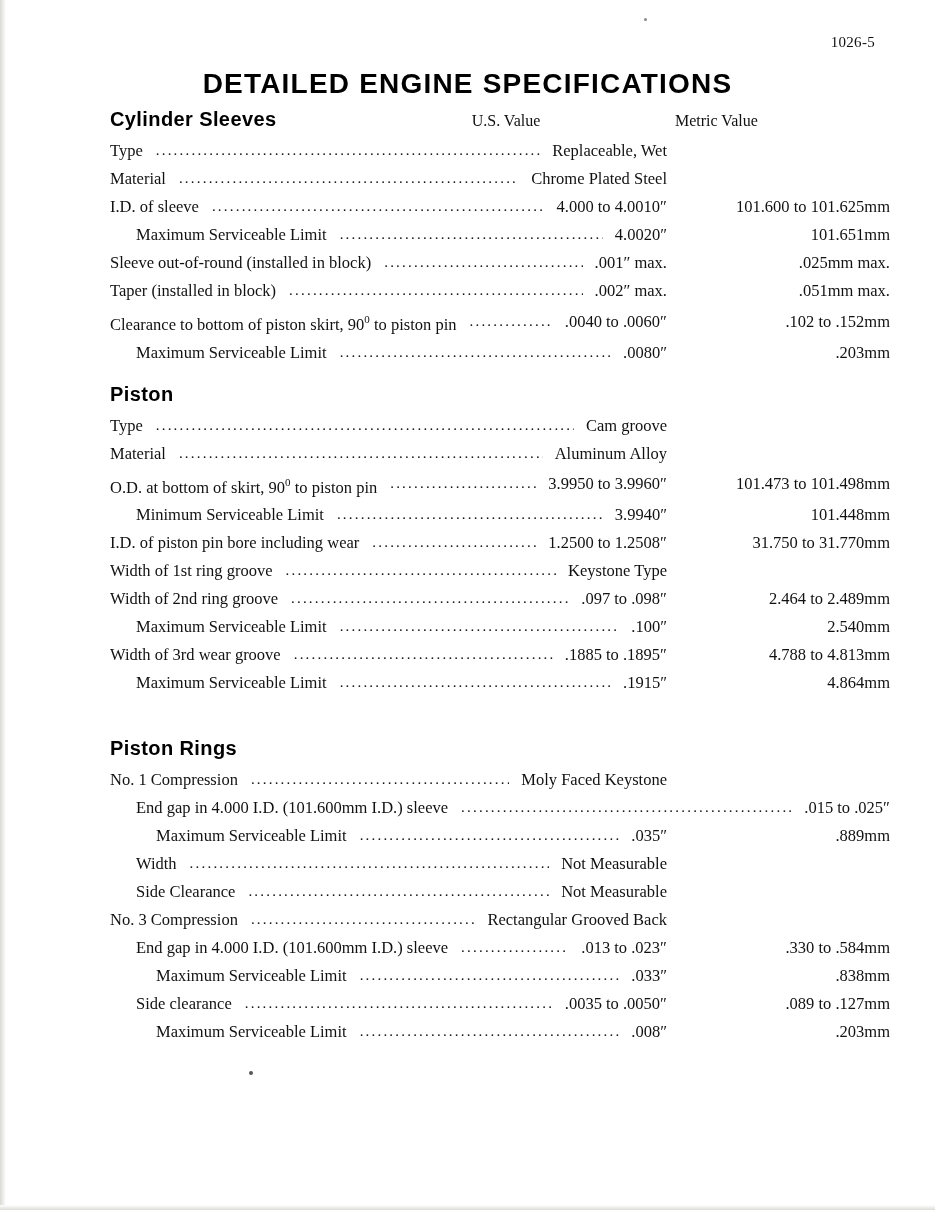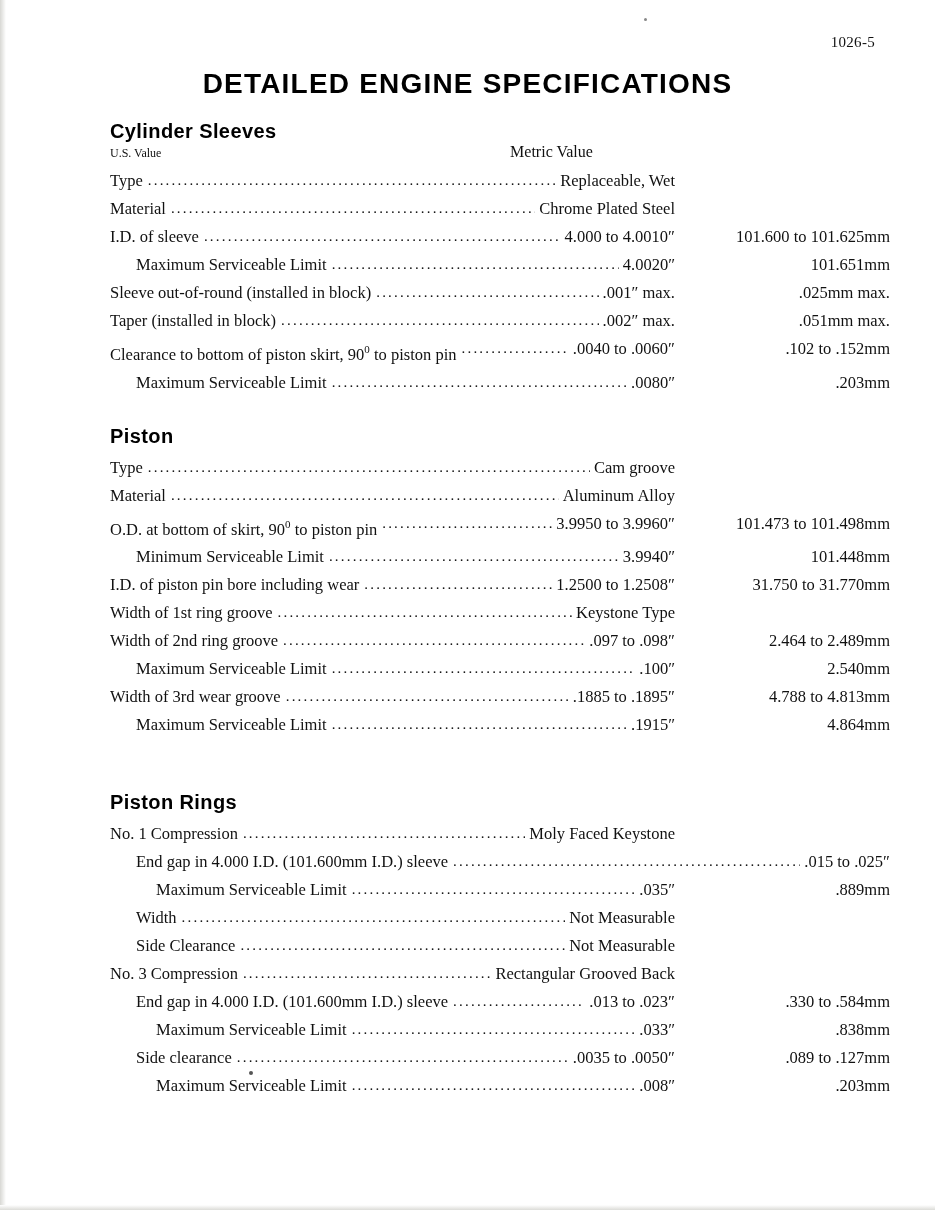--- a/index.html
+++ b/index.html
@@ -48,57 +48,57 @@
     top: 104px;
     left: 110px;
     width: 780px;
   }
   .section {
     margin-bottom: 2px;
   }
   .section-head {
     display: flex;
     align-items: baseline;
-    margin-top: 16px;
+    margin-top: 4px;
     margin-bottom: 6px;
-    flex-direction: column;
   }
   .section-title {
     font-family: "Liberation Sans", sans-serif;
     font-weight: bold;
     font-size: 20px;
     letter-spacing: 0.4px;
     color: #000;
     flex: 0 0 auto;
   }
   .col-heads {
     flex: 1 1 auto;
     display: flex;
     justify-content: flex-end;
     align-items: baseline;
   }
   .col-head-us {
     width: 330px;
-    text-align: left;
-    font-size: 12px;
-    font-family: "Liberation Serif", serif;
-    padding-right: 4px;
-  }
-  .col-head-metric {
-    width: 215px;
     text-align: center;
     font-size: 16px;
     font-family: "Liberation Serif", serif;
+    padding-right: 4px;
+  }
+  .col-head-metric {
+    width: 215px;
+    text-align: left;
+    font-size: 16px;
+    font-family: "Liberation Serif", serif;
   }
   .row {
     display: flex;
-    align-items: flex-start;
+    align-items: center;
     font-size: 16.5px;
     line-height: 28px;
     white-space: nowrap;
+    gap: 8px;
   }
   .row .lead {
     flex: 0 0 auto;
   }
   .row .dots {
     flex: 1 1 auto;
     overflow: hidden;
     white-space: nowrap;
     letter-spacing: 2.2px;
     font-size: 15px;

